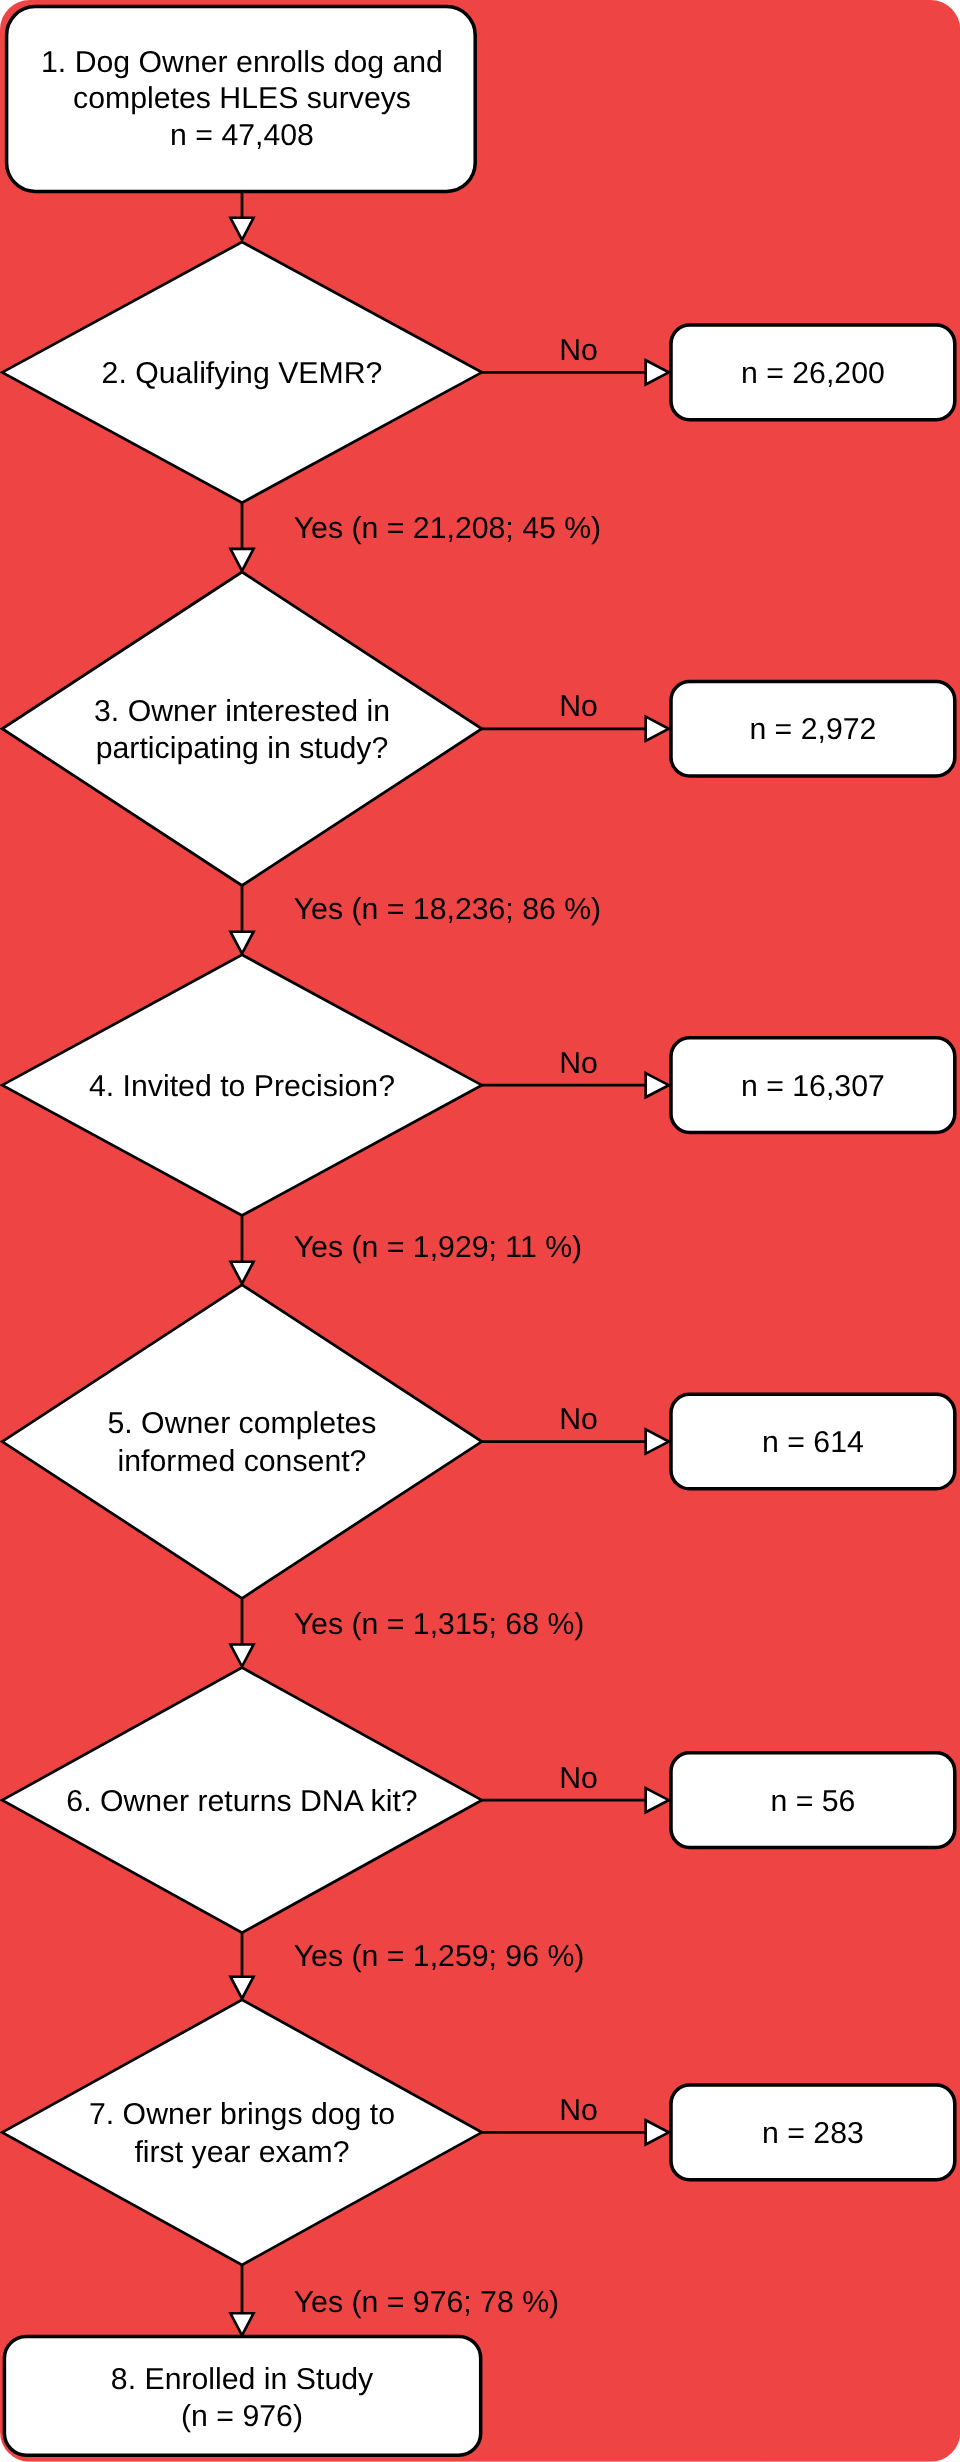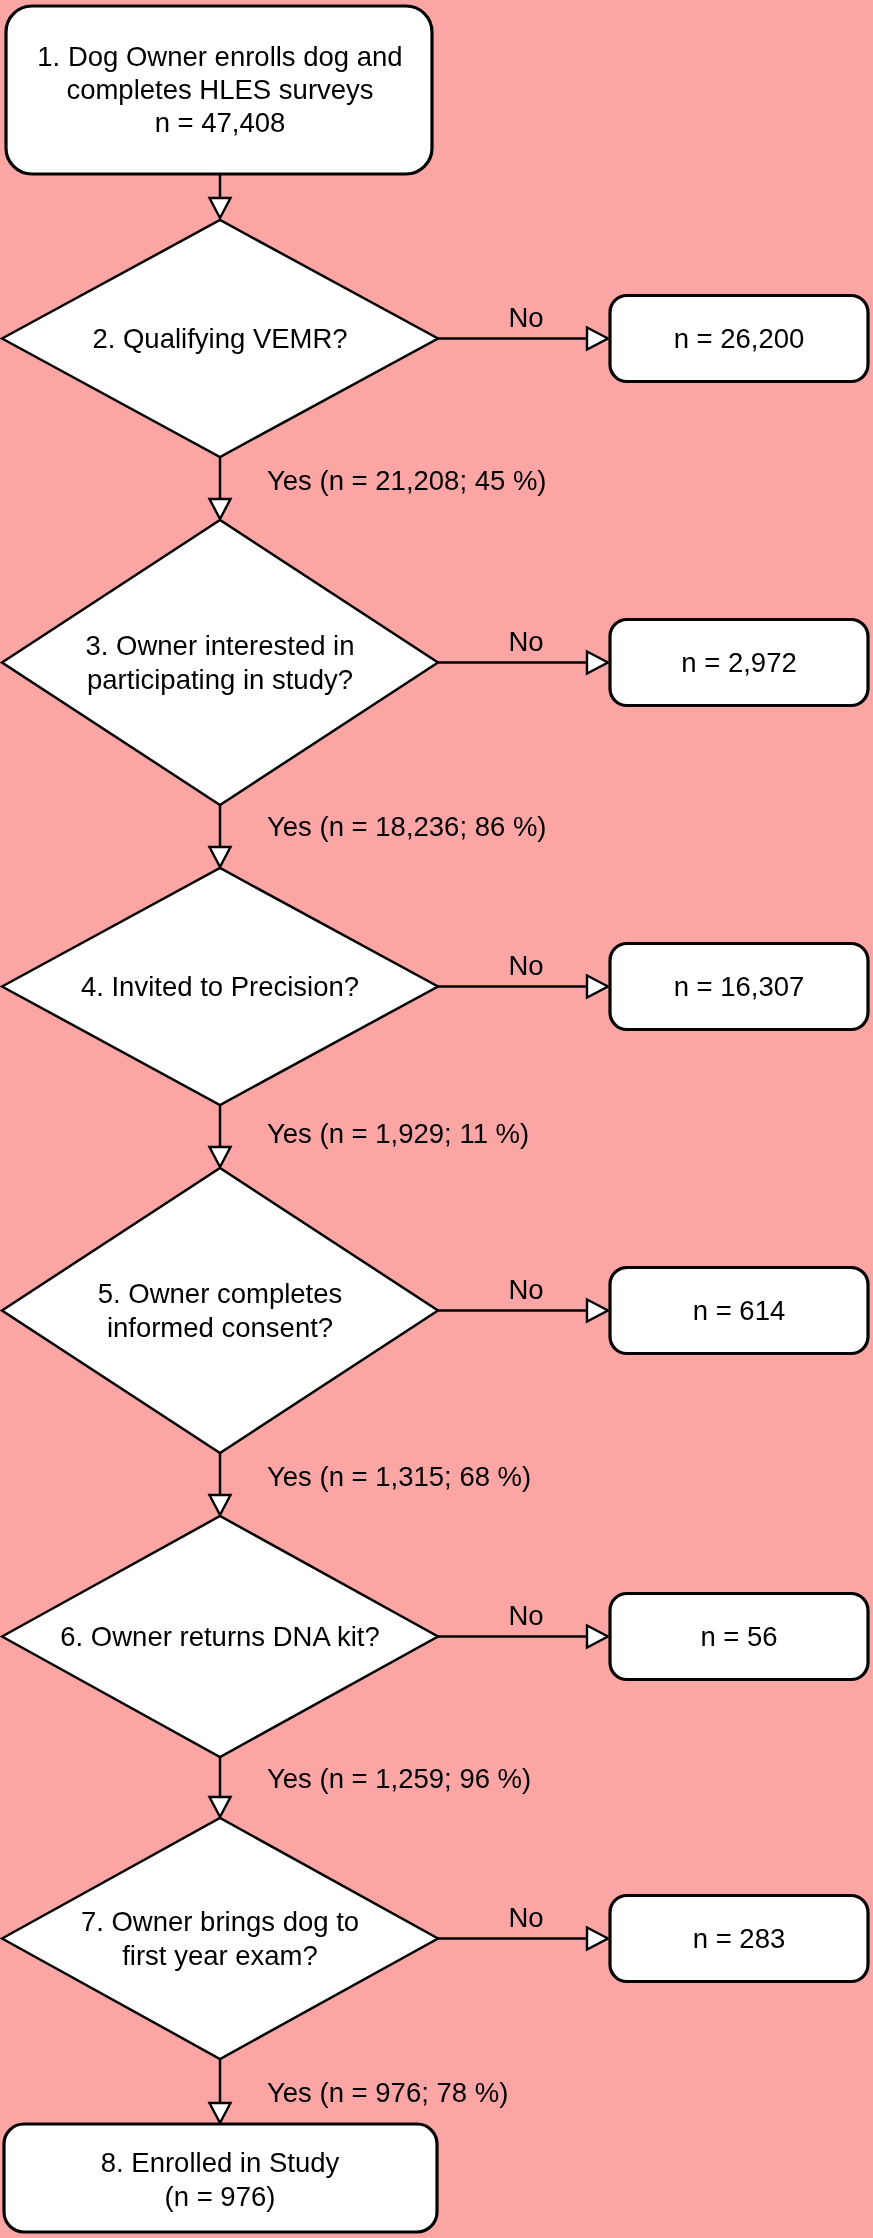--- a/index.html
+++ b/index.html
@@ -3,21 +3,22 @@
 <meta charset="utf-8">
 <style>
   html, body {
     margin: 0;
     padding: 0;
     background: #ffffff;
   }
   .canvas {
     width: 873px;
     height: 2238px;
-    background: #fca5a5;
+    background: #ef4444;
+    border-radius: 27px;
   }
   svg { display: block; }
   svg text {
     font-family: "Liberation Sans", "DejaVu Sans", sans-serif;
     font-size: 27.5px;
     fill: #000000;
   }
   .ctr { dominant-baseline: central; }
   .shape { fill: #ffffff; stroke: #000000; }
   .box { stroke-width: 3.2; }

